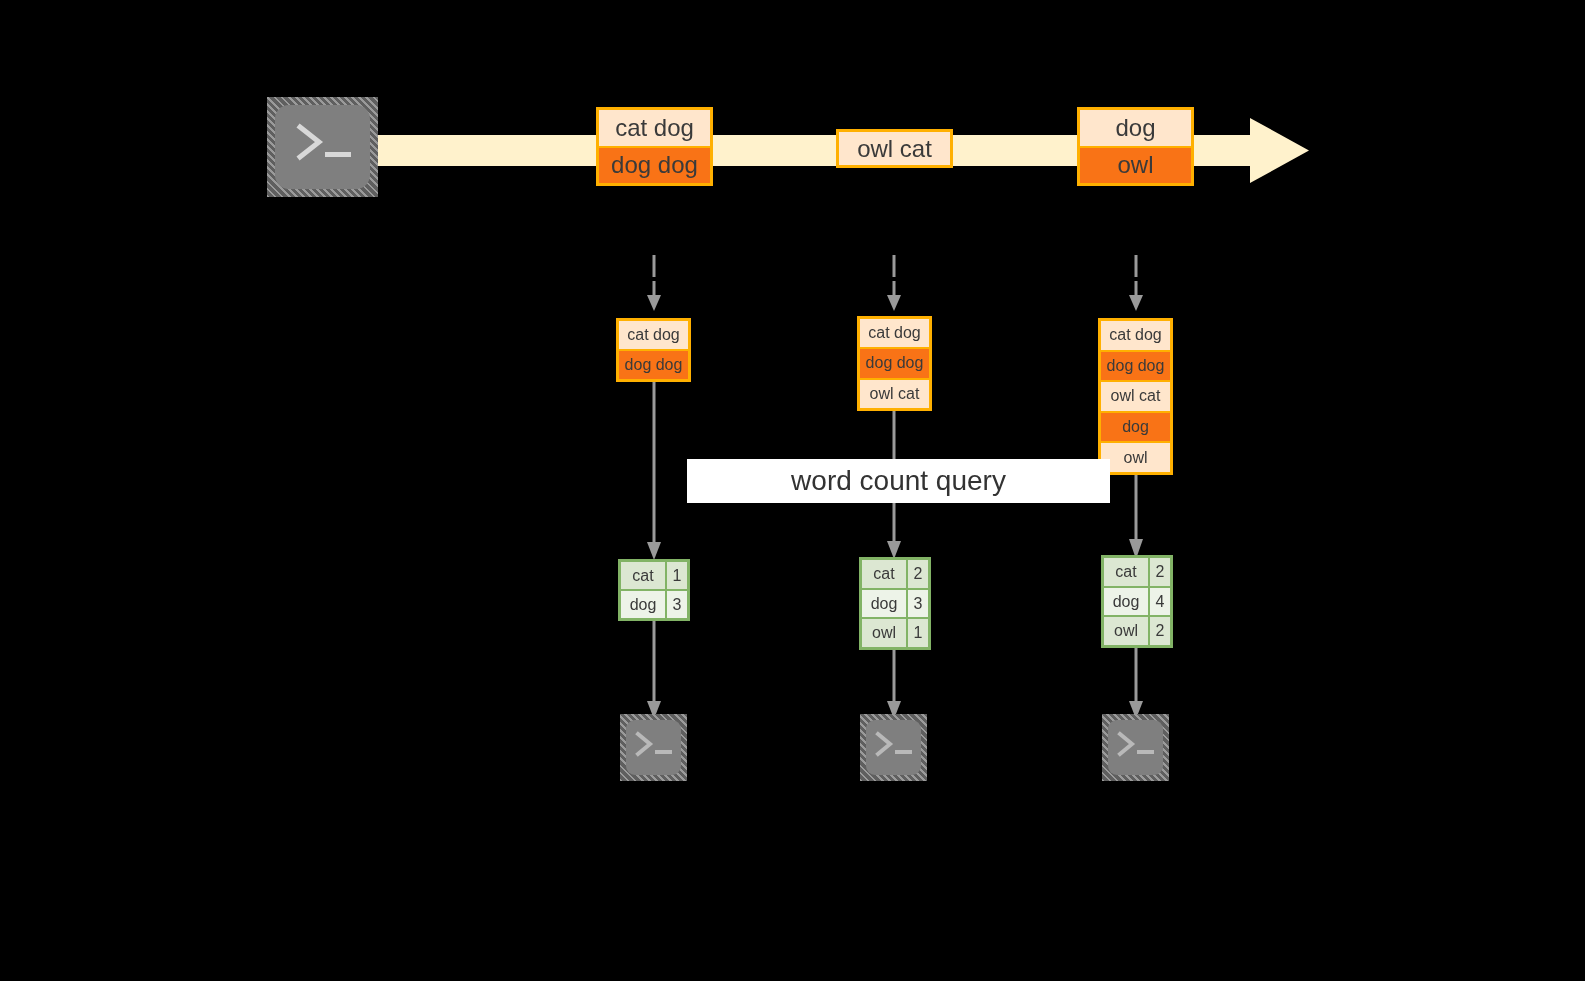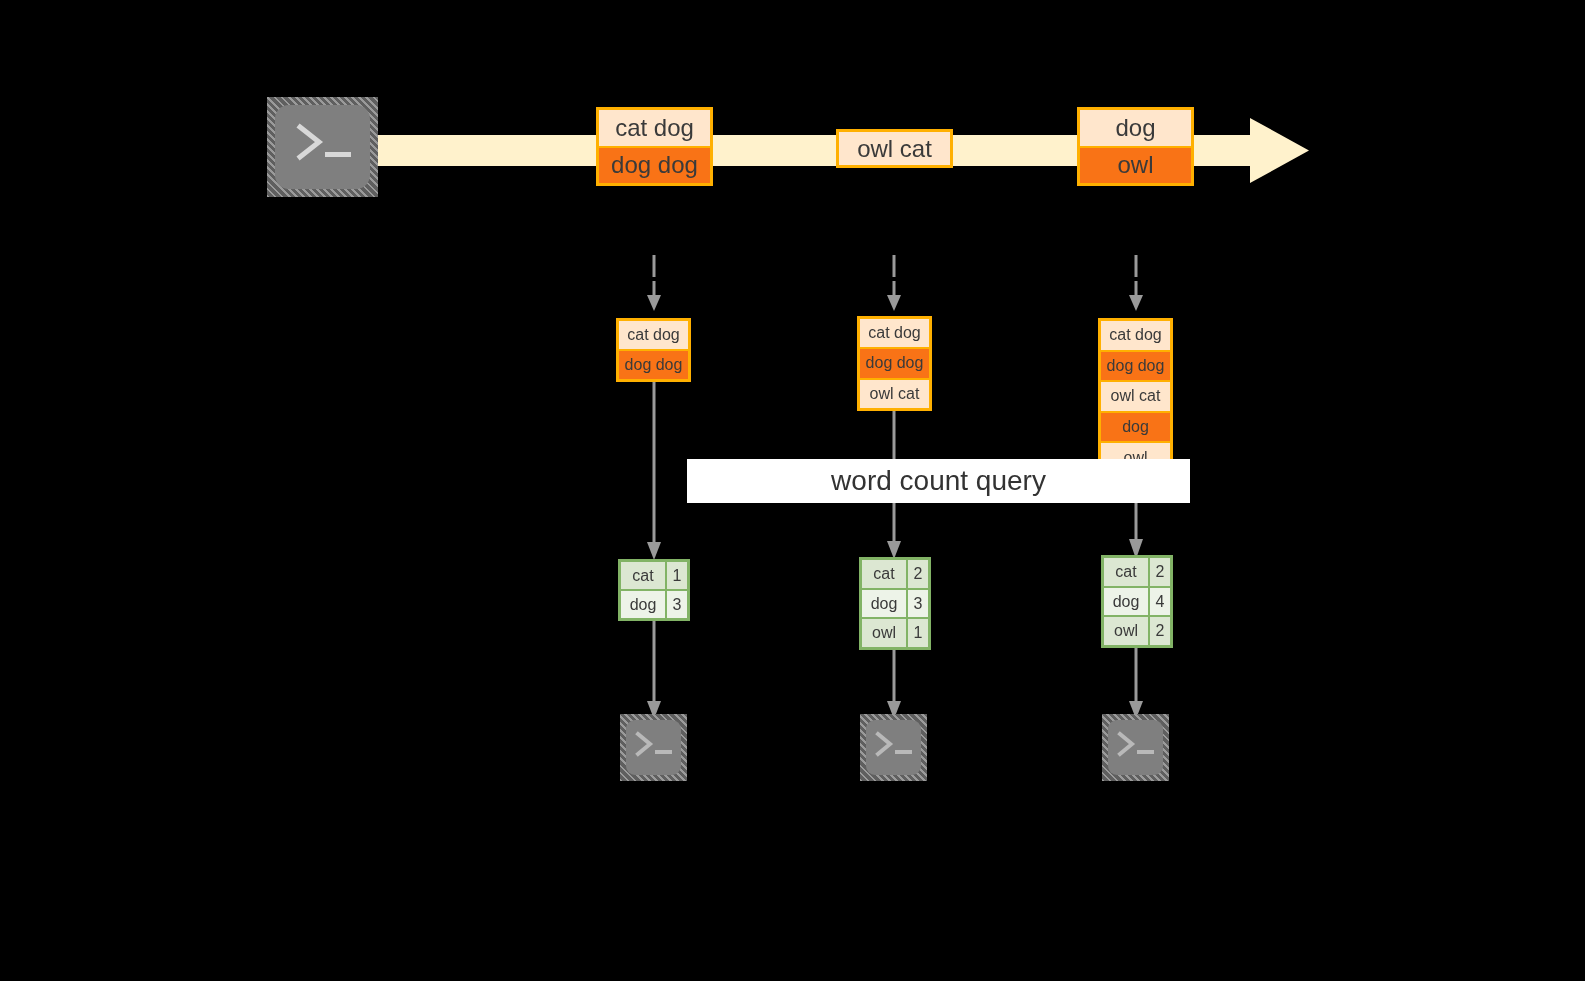--- a/index.html
+++ b/index.html
@@ -283,15 +283,15 @@
   </div>
 
   <div class="terminal small" style="left:1102px; top:714px; width:67px; height:67px;">
     <div class="inner"></div>
     <svg viewBox="0 0 67 67">
       <path d="M 18 20 L 30 30 L 18 40" fill="none" stroke="#b9b9b9" stroke-width="4" stroke-linecap="square"></path>
       <rect x="35" y="36" width="17" height="4" fill="#b9b9b9"></rect>
     </svg>
   </div>
 
-  <div class="query-label" style="left:687px; top:459px; width:503px; height:44px;">word count query</div>
+  <div class="query-label" style="left:687px; top:459px; width:423px; height:44px;">word count query</div>
 
 </div>
 
 </body></html>

